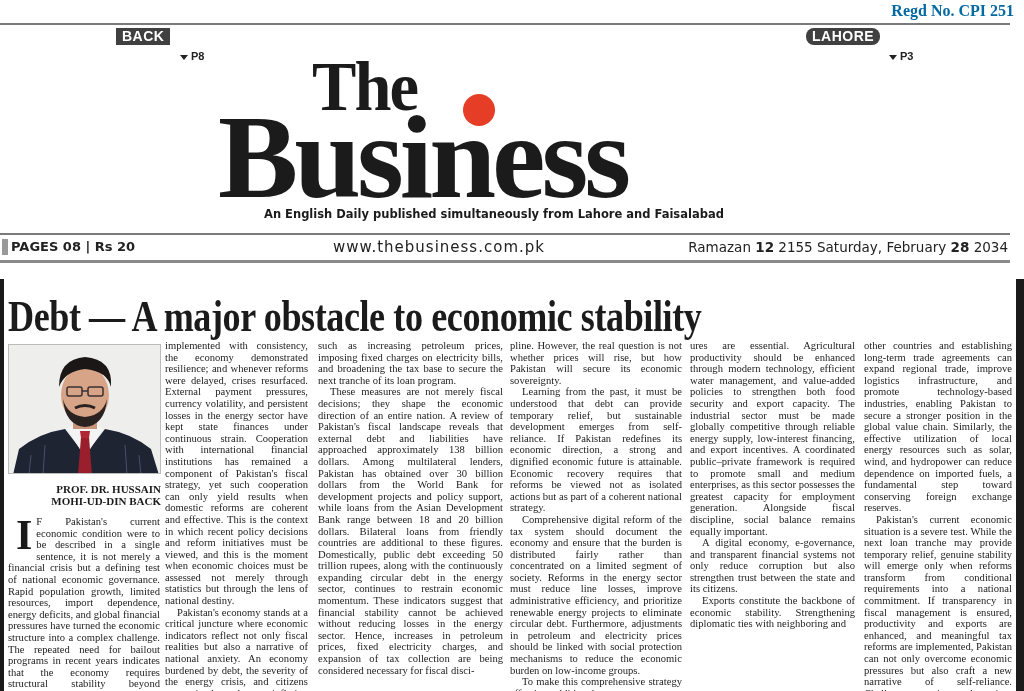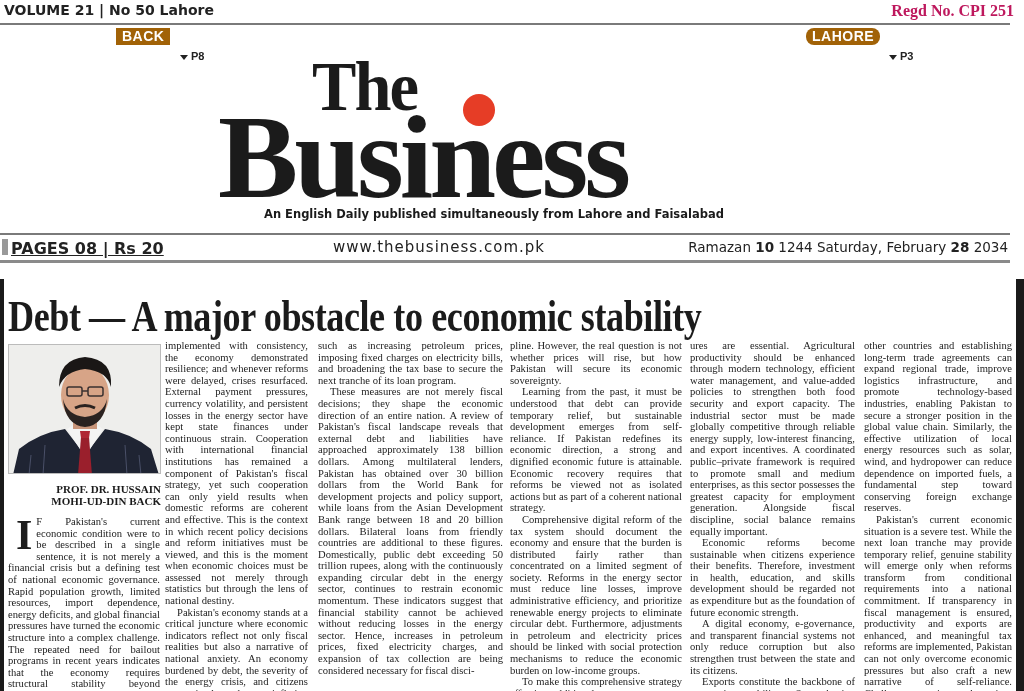--- a/index.html
+++ b/index.html
@@ -2,35 +2,35 @@
 <html><head>
 <meta charset="utf-8">
 <style>
   * { box-sizing: border-box; margin: 0; padding: 0; }
   html, body { width: 1024px; height: 691px; overflow: hidden; background: #fff; }
   body { position: relative; font-family: "Liberation Serif", serif; color: #1a1a1a; }
 
   
   .topline { position: absolute; left: 0; top: 0; width: 1024px; height: 25px; }
   .vol { position: absolute; left: 4px; top: 2px; font-family: "DejaVu Sans", sans-serif; font-weight: bold; font-size: 14px; color: #222; }
-  .regd { position: absolute; right: 10px; top: 2px; font-family: "Liberation Serif", serif; font-weight: bold; font-size: 16px; color: #be185d; }
+  .regd { position: absolute; right: 10px; top: 2px; font-family: "Liberation Serif", serif; font-weight: bold; font-size: 16px; color: #0369a1; }
   .rule1 { position: absolute; left: 0; top: 23px; width: 1010px; height: 2px; background: #7a7a7a; }
 
-  .navtag { position: absolute; top: 28px; height: 17px; background: #a16207; color: #fff; font-family: "Liberation Sans", sans-serif; font-weight: bold; font-size: 14px; line-height: 17px; padding: 0 6px; letter-spacing: 0.5px; }
+  .navtag { position: absolute; top: 28px; height: 17px; background: #404040; color: #fff; font-family: "Liberation Sans", sans-serif; font-weight: bold; font-size: 14px; line-height: 17px; padding: 0 6px; letter-spacing: 0.5px; }
   .navref { position: absolute; top: 28px; font-family: "Liberation Sans", sans-serif; font-weight: bold; font-size: 11px; color: #222; line-height: 17px; margin-top: 20px; }
   .navref .tri { display: inline-block; width: 0; height: 0; border-left: 4px solid transparent; border-right: 4px solid transparent; border-top: 5px solid #222; margin-right: 3px; vertical-align: middle; }
 
   .logo-the { position: absolute; left: 312px; top: 52px; font-family: "Liberation Serif", serif; font-weight: bold; font-size: 70px; line-height: 70px; letter-spacing: -2px; color: #1b1b1b; transform: scaleX(0.95); transform-origin: left top; }
   .logo-dot { position: absolute; left: 463px; top: 94px; width: 32px; height: 32px; border-radius: 50%; background: #e63d26; }
   .logo-business { position: absolute; left: 218px; top: 108px; font-family: "Liberation Serif", serif; font-weight: bold; font-size: 118px; line-height: 100px; letter-spacing: -4px; color: #1b1b1b; transform: scaleX(1.02); transform-origin: left top; }
   .tagline { position: absolute; left: 264px; top: 207px; font-family: "DejaVu Sans", sans-serif; font-weight: bold; font-size: 11.5px; color: #1b1b1b; }
 
   .rule2 { position: absolute; left: 0; top: 233px; width: 1010px; height: 2px; background: #7a7a7a; }
   .pages-mark { position: absolute; left: 2px; top: 239px; width: 6px; height: 16px; background: #999; }
-  .pages { position: absolute; left: 11px; top: 239px; font-family: "DejaVu Sans", sans-serif; font-weight: bold; font-size: 16px; color: #222; text-decoration: underline; }
+  .pages { position: absolute; left: 11px; top: 239px; font-family: "DejaVu Sans", sans-serif; font-weight: bold; font-size: 13px; color: #222; }
   .website { position: absolute; left: 333px; top: 238px; font-family: "DejaVu Sans", sans-serif; font-size: 15px; letter-spacing: 1px; color: #222; }
   .dateline { position: absolute; right: 16px; top: 239px; font-family: "DejaVu Sans", sans-serif; font-size: 13.5px; color: #222; }
   .dateline b { font-weight: bold; }
   .rule3 { position: absolute; left: 0; top: 260px; width: 1010px; height: 3px; background: #8a8a8a; }
 
   
   .left-bar { position: absolute; left: 0; top: 279px; width: 4px; height: 412px; background: #1a1a1a; }
   .right-bar { position: absolute; left: 1016px; top: 279px; width: 8px; height: 412px; background: #1a1a1a; }
 
   .headline { position: absolute; left: 8px; top: 295px; font-family: "Liberation Serif", serif; font-weight: bold; font-size: 44px; line-height: 44px; color: #1b1b1b; transform: scaleX(0.82); transform-origin: left top; white-space: nowrap; letter-spacing: -0.5px; }
@@ -47,21 +47,20 @@
   .col4 { left: 510px; top: 340px; width: 172px; }
   .col5 { left: 690px; top: 340px; width: 165px; }
   .col6 { left: 864px; top: 340px; width: 148px; }
 
   .dropcap { float: left; font-family: "Liberation Serif", serif; font-weight: bold; font-size: 42px; line-height: 34px; margin: 2px 4px 0 8px; color: #1b1b1b; }
 </style>
 </head>
 <body>
 
 <div class="topline">
-  <div class="vol">VOLUME 21  |  No 50 Lahore</div>
   <div class="regd">Regd No. CPI 251</div>
   <div class="rule1"></div>
 </div>
 
 <div class="navtag" style="left:116px;">BACK</div>
 <div class="navref" style="left:180px;">
   <span class="tri"></span><span>P8</span>
 </div>
 
 <div class="navtag" style="left:806px;border-radius:8px;">LAHORE</div>
@@ -73,22 +72,22 @@
 <div class="logo-dot"></div>
 <div class="logo-business">Business</div>
 <div class="tagline">An English Daily published simultaneously from Lahore and Faisalabad</div>
 
 <div class="rule2"></div>
 <div class="pages-mark"></div>
 <div class="pages">PAGES 08  |  Rs 20</div>
 <div class="website">www.thebusiness.com.pk</div>
 <div class="dateline">
   <span>Ramazan</span>
-  <b>10</b>
-  <span>1244</span>
+  <b>12</b>
+  <span>2155</span>
   <span>Saturday, February</span>
   <b>28</b>
   <span>2034</span>
 </div>
 <div class="rule3"></div>
 
 <div class="left-bar"></div>
 <div class="right-bar"></div>
 
 <h1 class="headline">Debt — A major obstacle to economic stability</h1>
@@ -142,21 +141,20 @@
 
 <div class="col col4">
   <p class="noind">pline. However, the real question is not whether prices will rise, but how Pakistan will secure its economic sovereignty.</p>
   <p>Learning from the past, it must be understood that debt can provide temporary relief, but sustainable development emerges from self-reliance. If Pakistan redefines its economic direction, a strong and dignified economic future is attainable. Economic recovery requires that reforms be viewed not as isolated actions but as part of a coherent national strategy.</p>
   <p>Comprehensive digital reform of the tax system should document the economy and ensure that the burden is distributed fairly rather than concentrated on a limited segment of society. Reforms in the energy sector must reduce line losses, improve administrative efficiency, and prioritize renewable energy projects to eliminate circular debt. Furthermore, adjustments in petroleum and electricity prices should be linked with social protection mechanisms to reduce the economic burden on low-income groups.</p>
   <p>To make this comprehensive strategy effective, additional meas-</p>
 </div>
 
 <div class="col col5">
   <p class="noind">ures are essential. Agricultural productivity should be enhanced through modern technology, efficient water management, and value-added policies to strengthen both food security and export capacity. The industrial sector must be made globally competitive through reliable energy supply, low-interest financing, and export incentives. A coordinated public–private framework is required to promote small and medium enterprises, as this sector possesses the greatest capacity for employment generation. Alongside fiscal discipline, social balance remains equally important.</p>
-  <p>Economic reforms become sustainable when citizens experience their benefits. Therefore, investment in health, education, and skills development should be regarded not as expenditure but as the foundation of future economic strength.</p>
   <p>A digital economy, e-governance, and transparent financial systems not only reduce corruption but also strengthen trust between the state and its citizens.</p>
   <p>Exports constitute the backbone of economic stability. Strengthening diplomatic ties with neighboring and</p>
 </div>
 
 <div class="col col6">
   <p class="noind">other countries and establishing long-term trade agreements can expand regional trade, improve logistics infrastructure, and promote technology-based industries, enabling Pakistan to secure a stronger position in the global value chain. Similarly, the effective utilization of local energy resources such as solar, wind, and hydropower can reduce dependence on imported fuels, a fundamental step toward conserving foreign exchange reserves.</p>
   <p>Pakistan's current economic situation is a severe test. While the next loan tranche may provide temporary relief, genuine stability will emerge only when reforms transform from conditional requirements into a national commitment. If transparency in fiscal management is ensured, productivity and exports are enhanced, and meaningful tax reforms are implemented, Pakistan can not only overcome economic pressures but also craft a new narrative of self-reliance. Challenges remain, yet hope is a greater force. When a nation embraces confidence and self-reliance as guiding principles, burdens transform into support and problems evolve into possibilities.</p>
 </div>
 
 </body></html>

